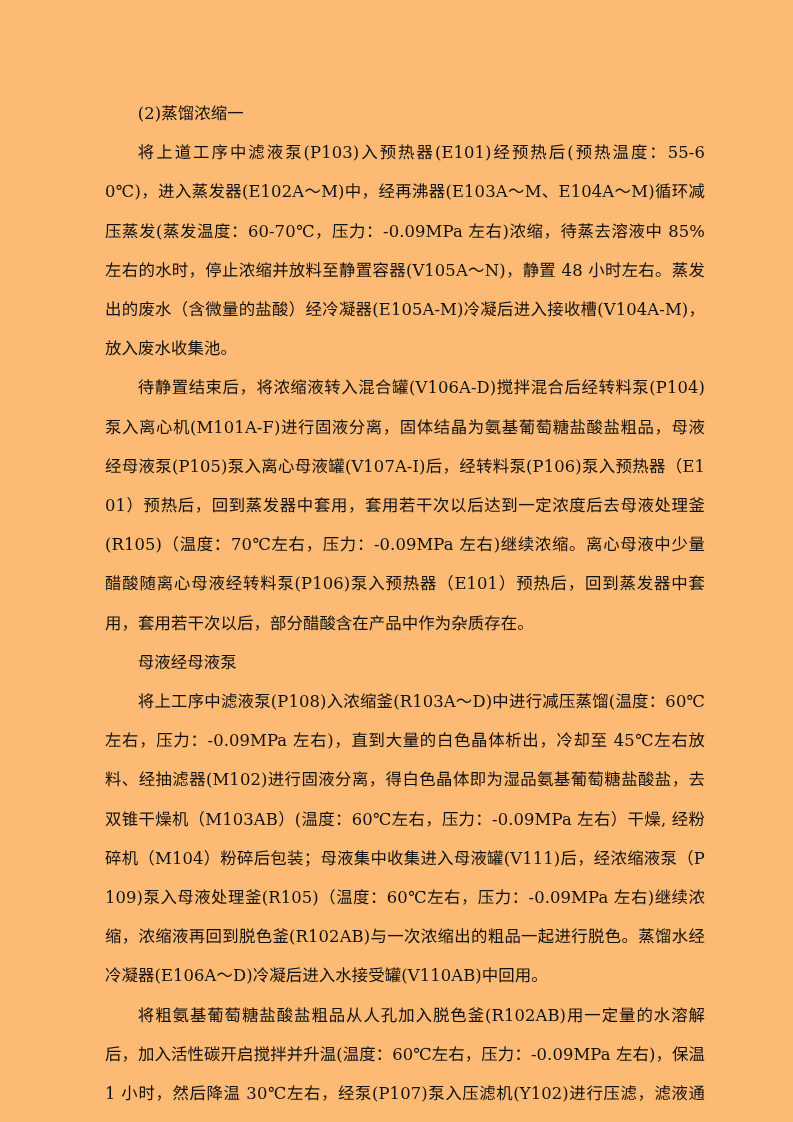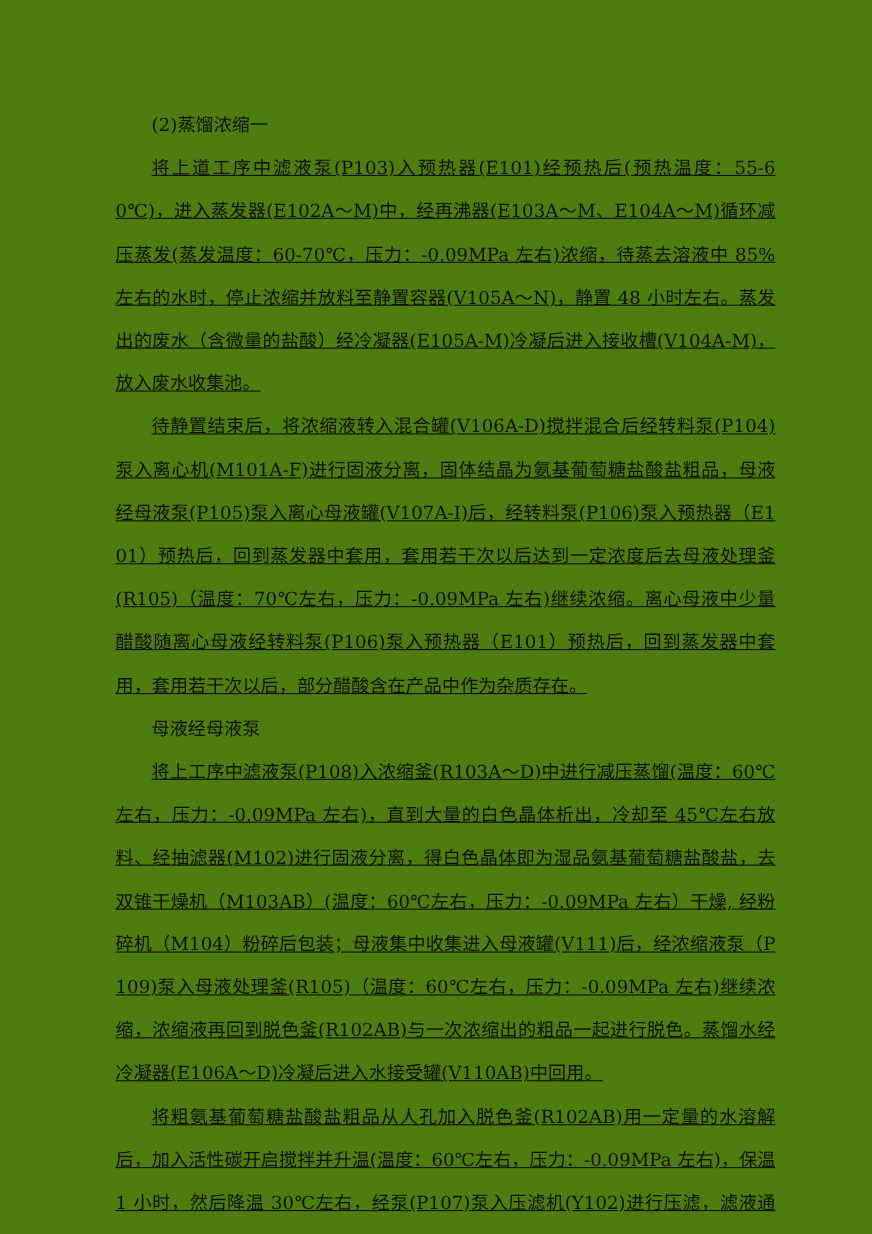--- a/index.html
+++ b/index.html
@@ -12,21 +12,21 @@
     width: 793px;
     height: 1122px;
     overflow: hidden;
     font-family: "DejaVu Serif", "Liberation Serif", serif;
     color: #000000;
   }
   .page {
     position: relative;
     width: 793px;
     height: 1122px;
-    background: #4d7c0f;
+    background: #fdba74;
     box-sizing: border-box;
   }
   .content {
     position: absolute;
     left: 105px;
     top: 94px;
     width: 600px;
   }
   .para {
     margin: 0;
@@ -34,21 +34,20 @@
     line-height: 39.2px;
     text-align: justify;
     text-align-last: left;
     text-justify: inter-character;
     letter-spacing: 0.1px;
     word-break: break-all;
     color: #111111;
   }
   .para.indent {
     text-indent: 2em;
-    text-decoration: underline;
   }
   .para.heading {
     text-indent: 2em;
   }
 </style>
 </head>
 <body>
 
 <div class="page">
   <div class="content">

